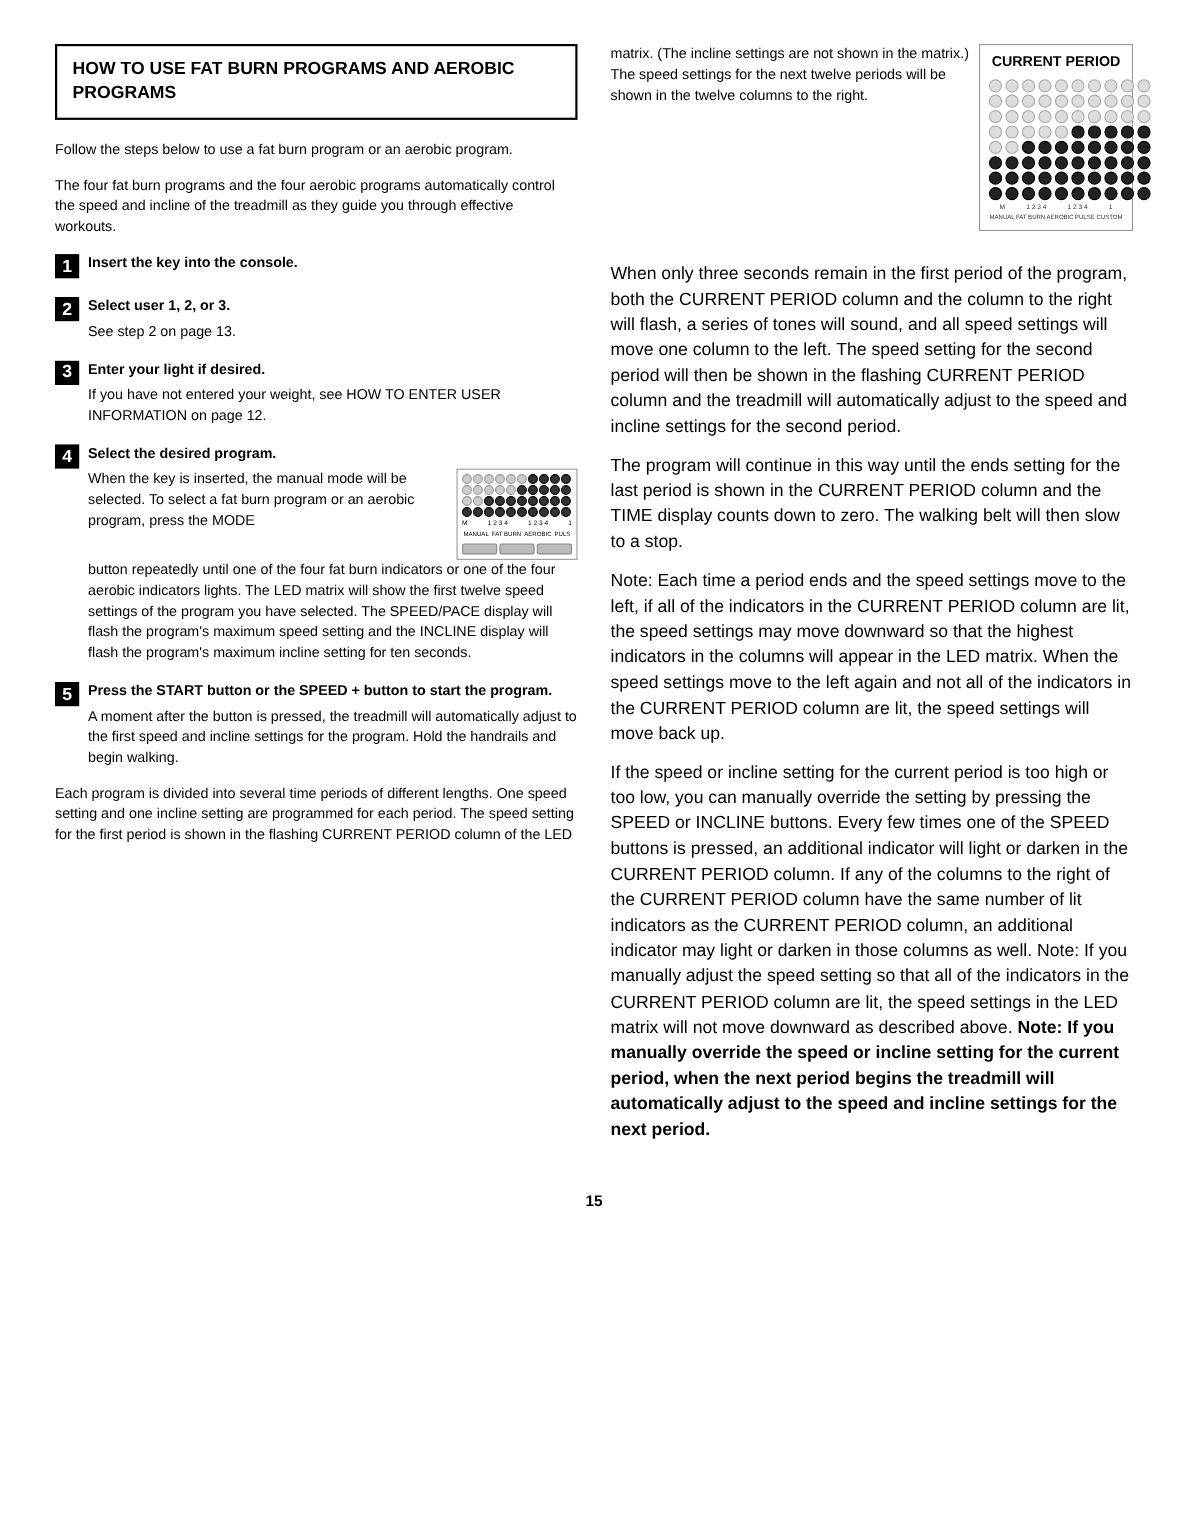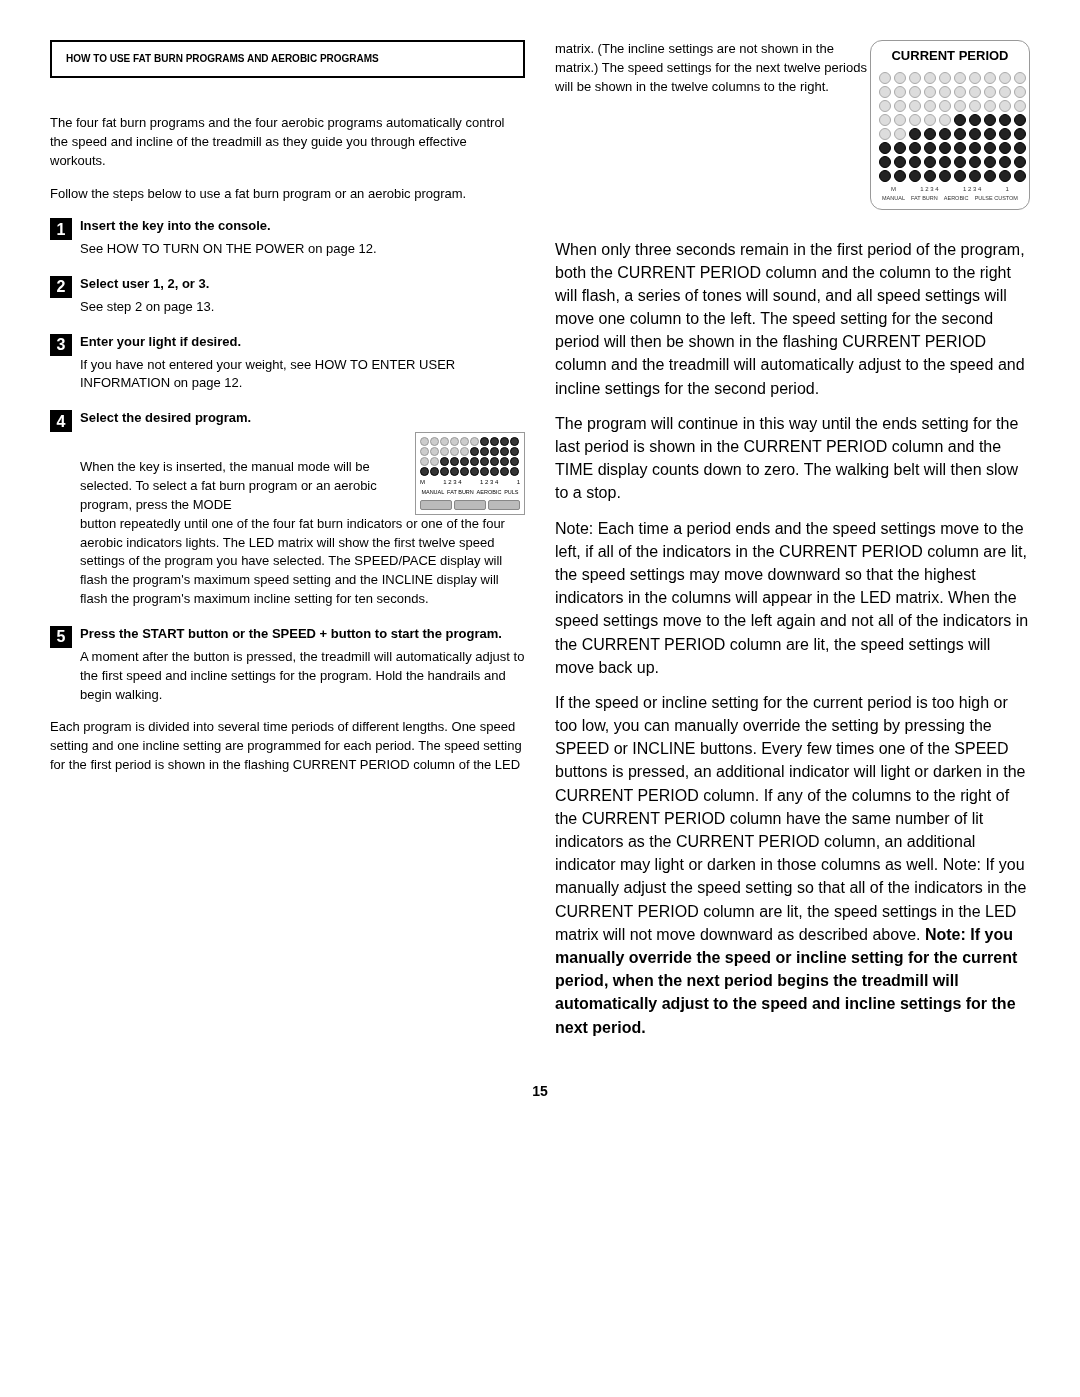--- a/index.html
+++ b/index.html
@@ -22,23 +22,23 @@
       flex: 1 1 48%;
       max-width: 480px;
     }
     .right-col {
       flex: 1 1 48%;
       max-width: 480px;
     }
     .title-box {
       border: 2px solid #000;
       padding: 10px 14px;
-      margin-bottom: 36px;
-      font-weight: bold;
-      font-size: 10px;
+      margin-bottom: 18px;
+      font-weight: bold;
+      font-size: 16px;
       line-height: 1.4;
       text-transform: uppercase;
     }
     .intro-text {
       margin-bottom: 14px;
       font-size: 13px;
     }
     .step-block {
       display: flex;
       align-items: flex-start;
@@ -61,21 +61,21 @@
     .step-content { flex: 1; }
     .step-title {
       font-weight: bold;
       font-size: 13px;
       margin-bottom: 4px;
     }
     .step-body { font-size: 13px; }
     .step4-inner {
       display: flex;
       gap: 18px;
-      align-items: flex-end;
+      align-items: flex-start;
     }
     .step4-text { flex: 1; }
     .led-diagram {
       width: 110px;
       flex-shrink: 0;
       border: 1px solid #999;
       padding: 4px;
     }
     .led-dot {
       width: 9px;
@@ -139,28 +139,27 @@
     .right-top-text { flex: 1; font-size: 13px; }
   </style>
 </head>
 <body>
 
 <div class="page-content">
 
   <div class="left-col">
     <div class="title-box">HOW TO USE FAT BURN PROGRAMS AND AEROBIC PROGRAMS</div>
 
+    <p class="intro-text">Follow the steps below to use a fat burn program or an aerobic program.</p>
     <p class="intro-text">The four fat burn programs and the four aerobic programs automatically control the speed and incline of the treadmill as they guide you through effective workouts.</p>
-    <p class="intro-text">Follow the steps below to use a fat burn program or an aerobic program.</p>
 
     <div class="step-block">
       <div class="step-number">1</div>
       <div class="step-content">
         <div class="step-title">Insert the key into the console.</div>
-        <div class="step-body">See HOW TO TURN ON THE POWER on page 12.</div>
       </div>
     </div>
 
     <div class="step-block">
       <div class="step-number">2</div>
       <div class="step-content">
         <div class="step-title">Select user 1, 2, or 3.</div>
         <div class="step-body">See step 2 on page 13.</div>
       </div>
     </div>
@@ -261,21 +260,21 @@
     </div>
 
     <p class="intro-text">Each program is divided into several time periods of different lengths. One speed setting and one incline setting are programmed for each period. The speed setting for the first period is shown in the flashing CURRENT PERIOD column of the LED</p>
   </div>
 
   <div class="right-col">
 
     <div class="right-top">
       <div class="right-top-text">matrix. (The incline settings are not shown in the matrix.) The speed settings for the next twelve periods will be shown in the twelve columns to the right.</div>
 
-      <div class="current-period-box" style="width:160px;flex-shrink:0;border-radius:12px;">
+      <div class="current-period-box" style="width:140px;flex-shrink:0;">
         <div class="current-period-title">CURRENT PERIOD</div>
 
         <div style="display:grid;grid-template-columns:repeat(10,13px);gap:2px;margin-bottom:3px;">
 
           <div class="cp-dot"></div>
             <div class="cp-dot"></div>
             <div class="cp-dot"></div>
             <div class="cp-dot"></div>
             <div class="cp-dot"></div>
             <div class="cp-dot"></div>

